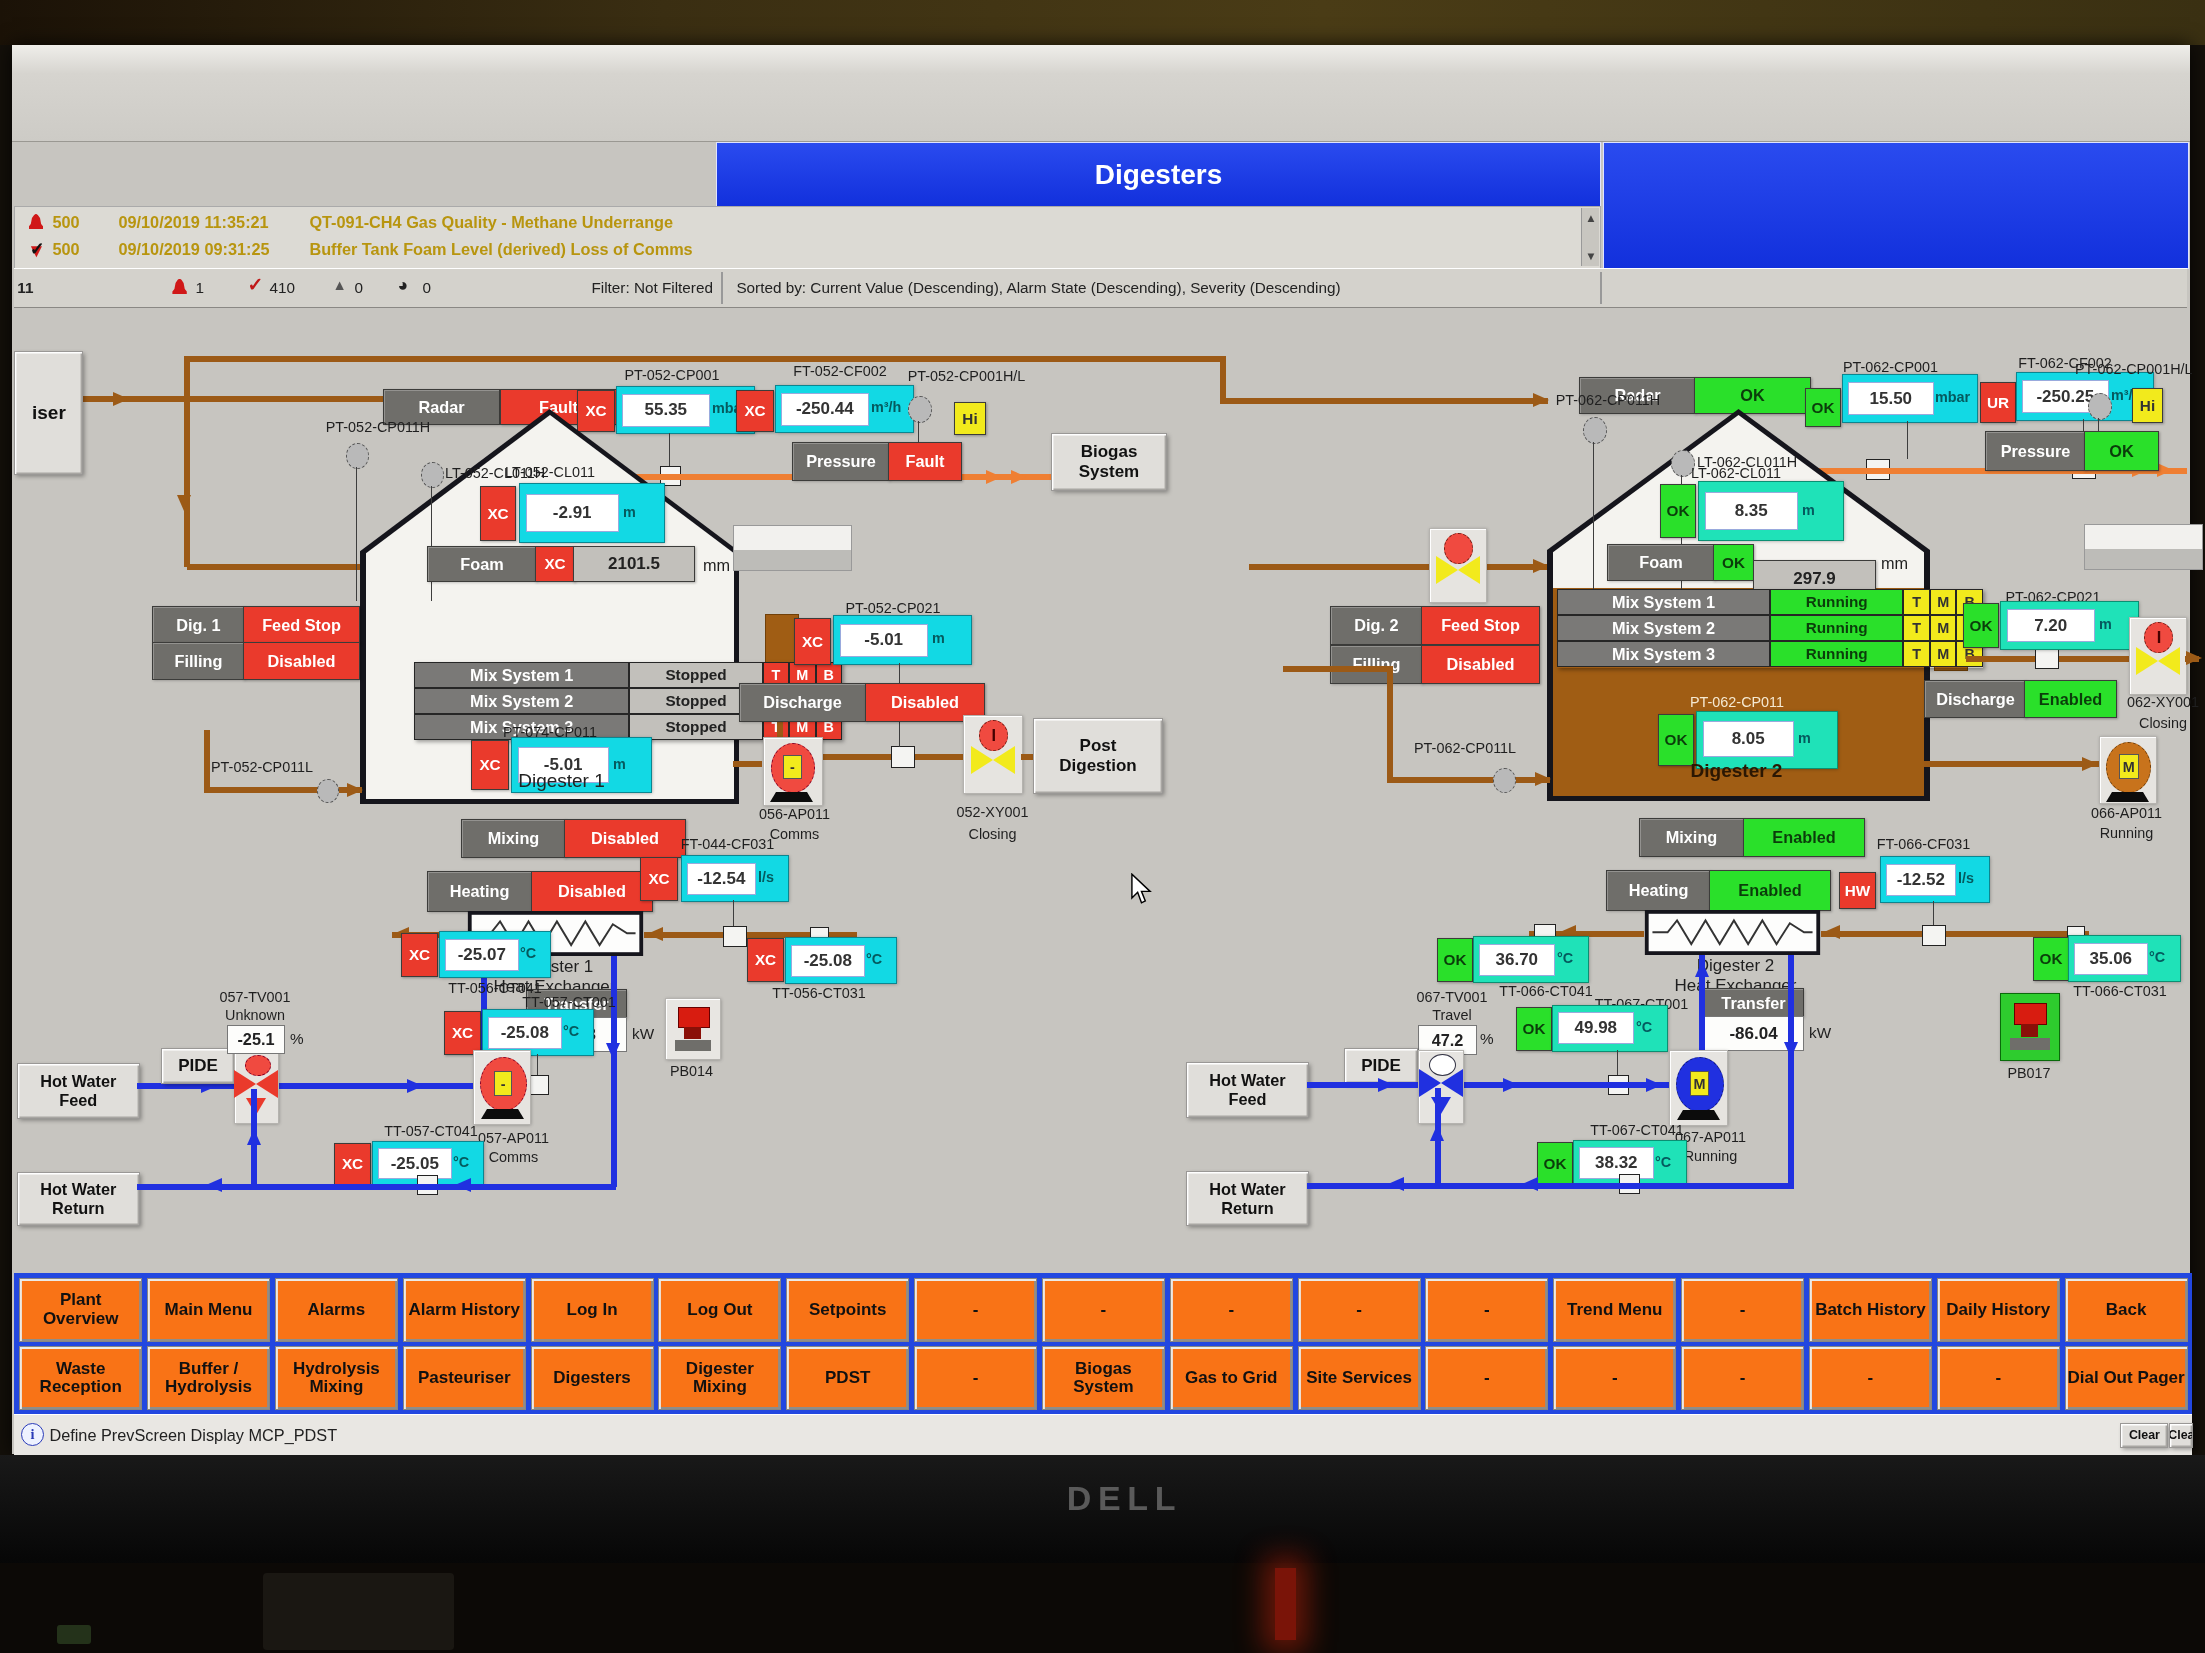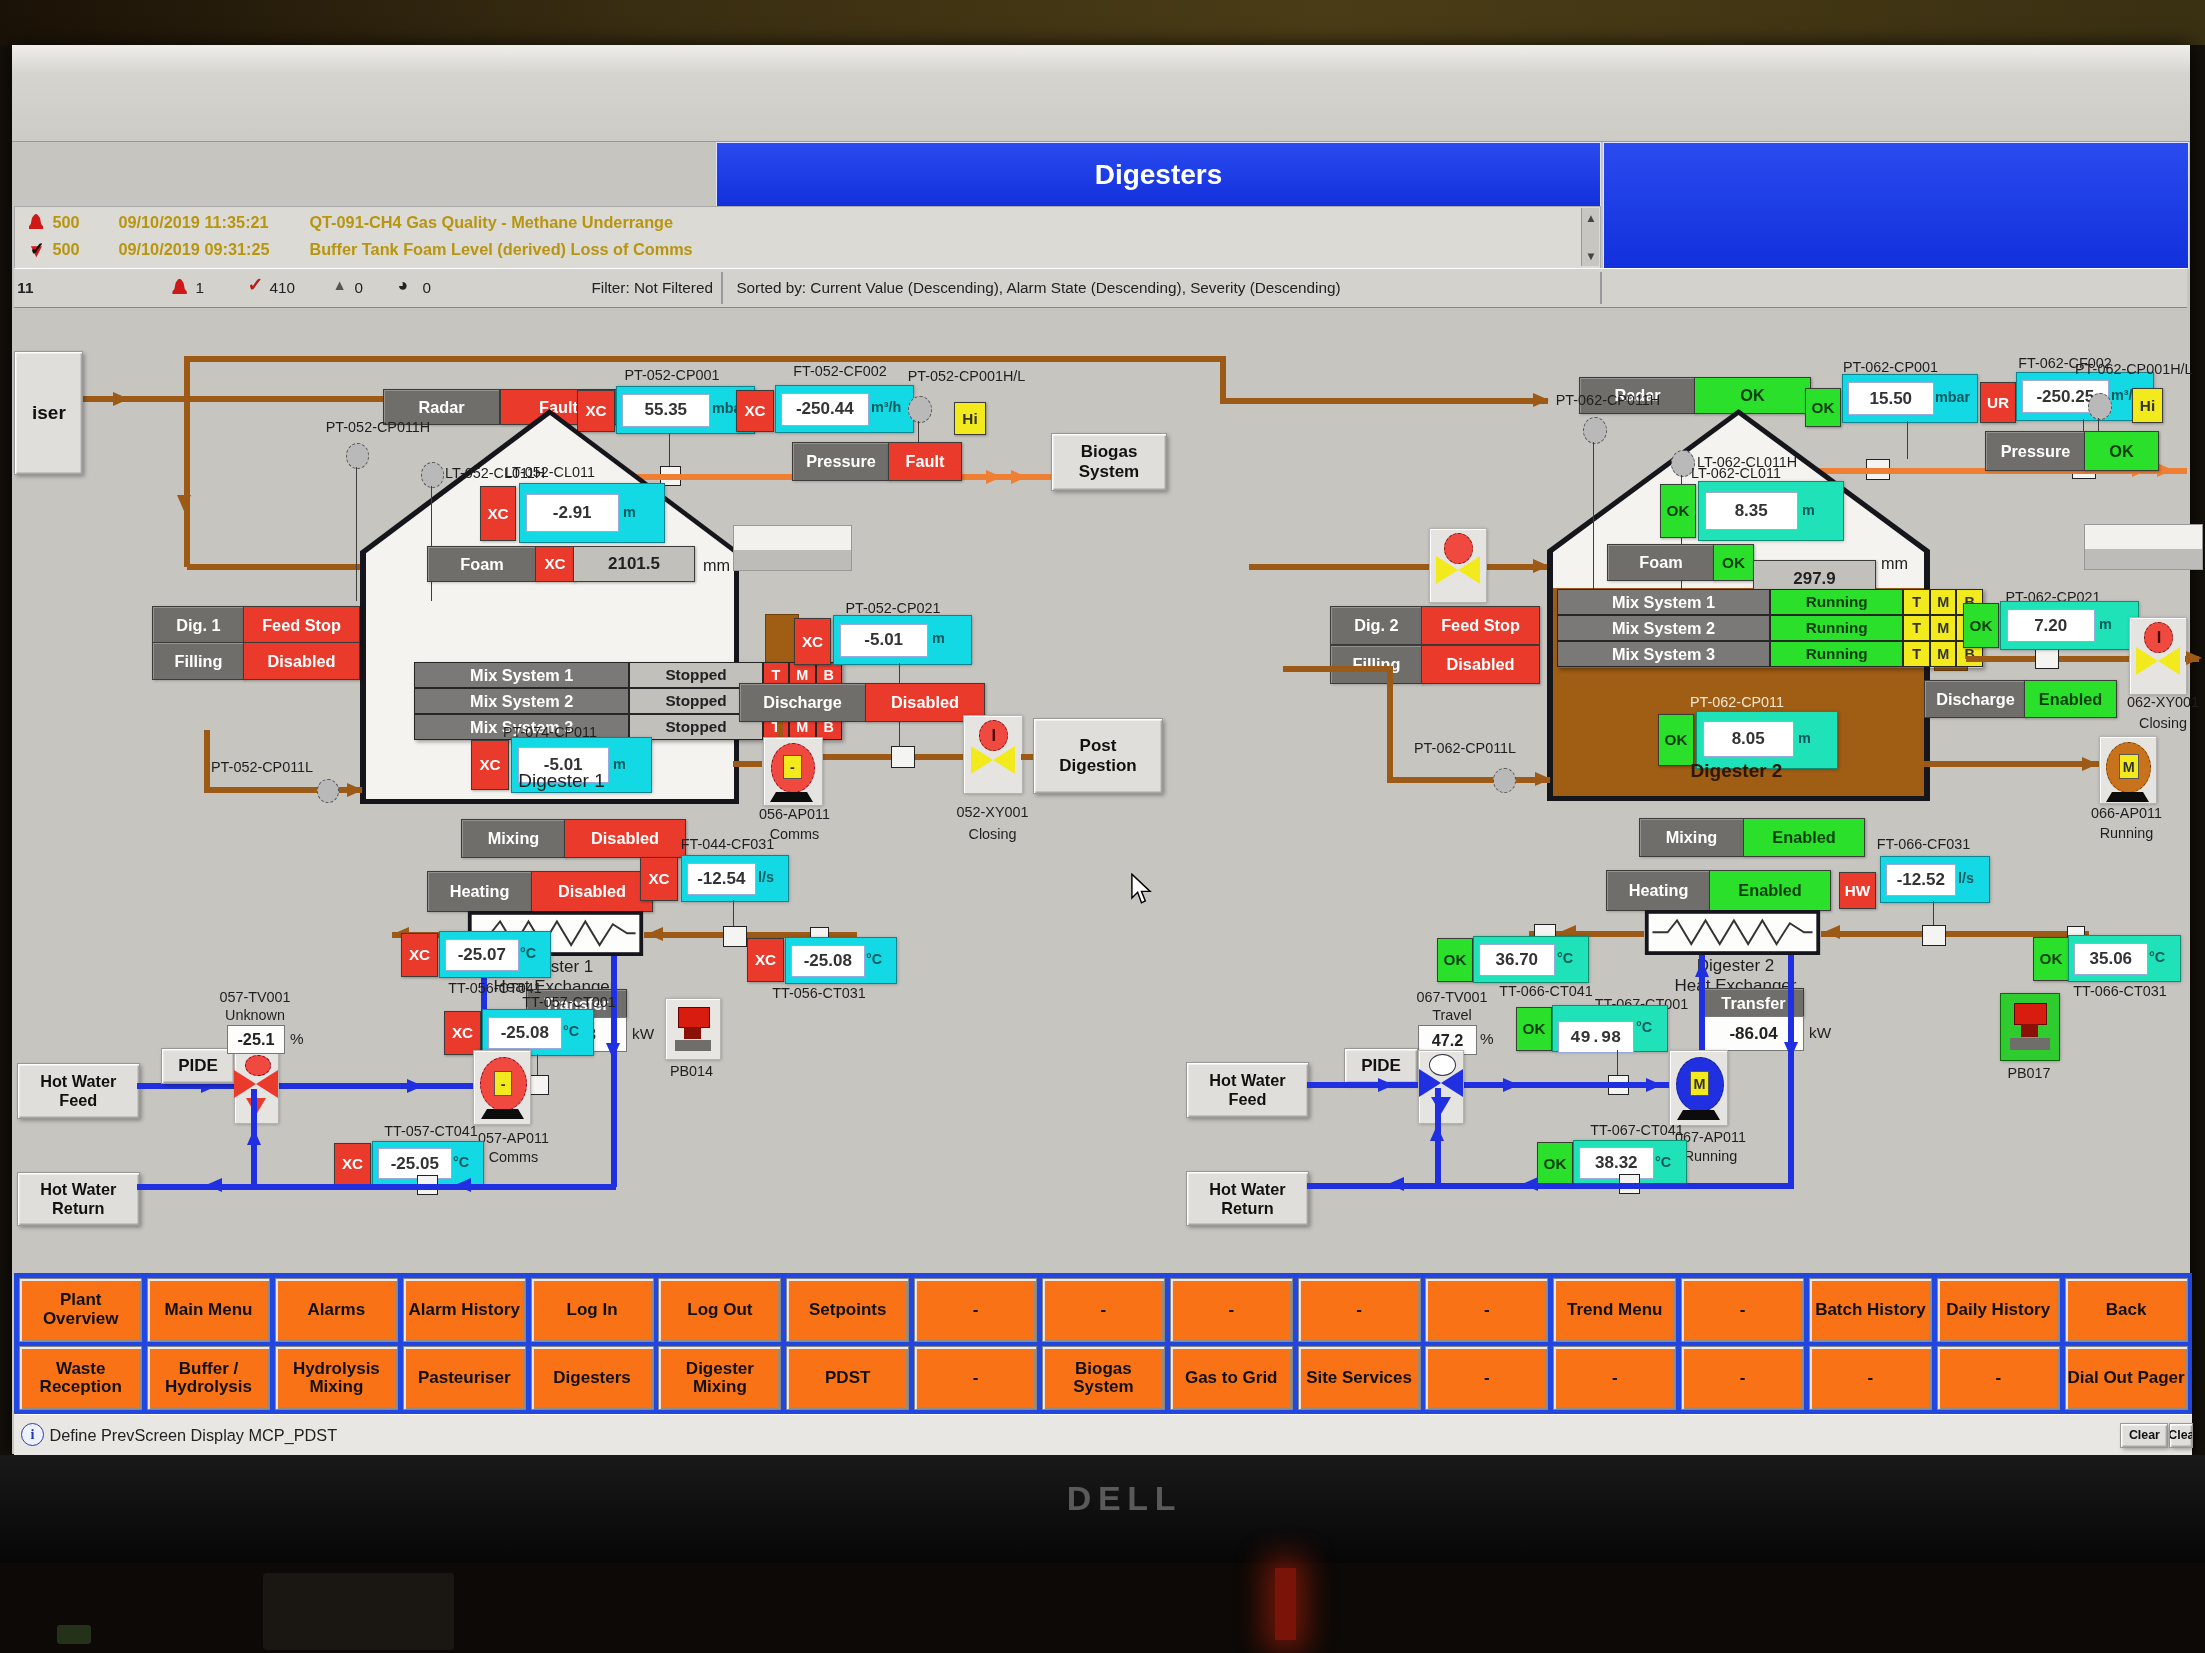--- a/index.html
+++ b/index.html
@@ -595,21 +595,21 @@
     <div class="abs" style="left:1988px;top:948px;width:58px;height:66px;background:#2ecc2e;border:1.4px solid #0a6a0a;box-shadow:1.4px 1.4px 3.4px rgba(0,0,0,.35);">
       <div class="abs" style="left:13.4px;top:8.6px;width:31px;height:20px;background:#d81c10;border:1px solid #600;"></div>
       <div class="abs" style="left:20px;top:30px;width:17px;height:13.4px;background:#8a1008;"></div>
       <div class="abs" style="left:8.6px;top:44px;width:40px;height:11.5px;background:#6f6e6a;"></div>
     </div>
     <div class="abs tag c" style="left:1986px;top:1020px;width:62px;">PB017</div>
 
     <div class="abs tag c" style="left:1553px;top:951px;width:153px;">TT-067-CT001</div>
     <div class="abs green badge c" style="left:1504px;top:962px;width:34px;height:42px;">OK</div>
     <div class="abs tealbox" style="left:1540px;top:960px;width:114px;height:45px;">
-      <div class="inner c abs" style="left:4.8px;top:15px;width:74px;height:30px;font-family:Liberation Mono, monospace;">49.98</div>
+      <div class="inner c abs" style="left:4.8px;top:6px;width:74px;height:30px;">49.98</div>
       <span class="unit abs" style="left:83px;top:13.4px;">°C</span>
     </div>
     <div class="abs thin" style="left:1605px;top:1005px;width:1.4px;height:28px;"></div>
     <div class="abs sensor" style="left:1596px;top:1030px;width:19px;height:18px;"></div>
 
     <div class="abs tag c" style="left:1378px;top:944px;width:124px;">067-TV001</div>
     <div class="abs tag c" style="left:1378px;top:962px;width:124px;">Travel</div>
     <div class="abs whitebox c" style="left:1406px;top:980px;width:57px;height:28px;font-size:16.3px;font-weight:bold;">47.2</div>
     <span class="abs tag" style="left:1468px;top:985px;font-size:15.3px;">%</span>
     <div class="abs btn c" style="left:1332px;top:1003px;width:72px;height:34px;">

